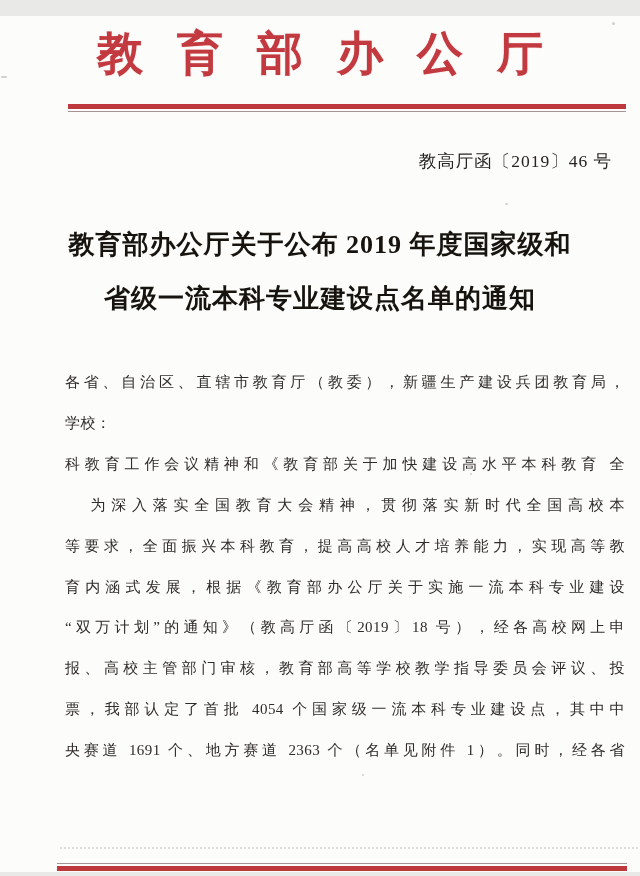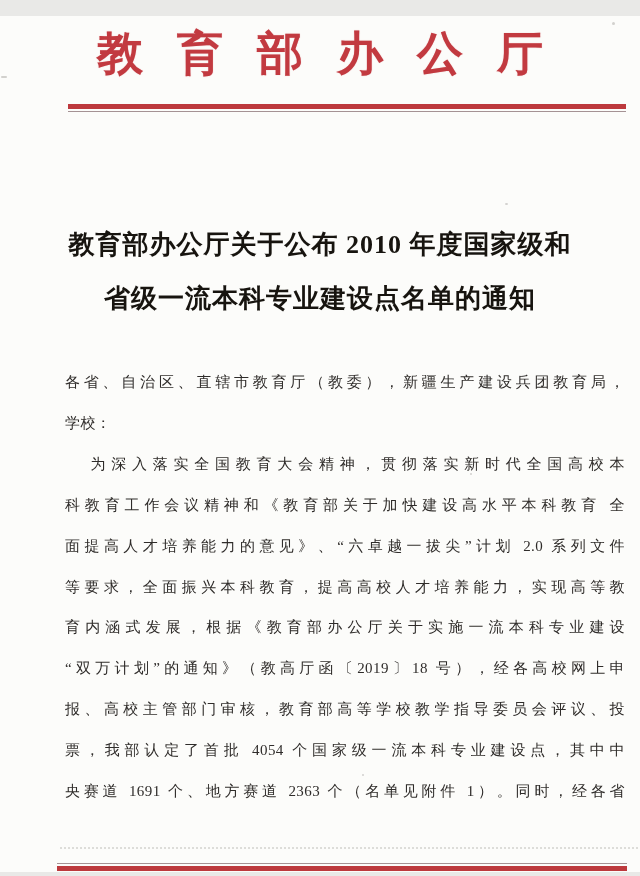--- a/index.html
+++ b/index.html
@@ -78,32 +78,32 @@
 
 <div class="page">
 
   <h1 class="agency-title">教育部办公厅</h1>
 
   <div class="rule rule-top">
     <div class="thick"></div>
     <div class="thin"></div>
   </div>
 
+  <div class="doc-number">教高厅函〔2019〕46 号</div>
 
   <div class="doc-title">
-    <div>教育部办公厅关于公布 2010 年度国家级和</div>
+    <div>教育部办公厅关于公布 2019 年度国家级和</div>
     <div>省级一流本科专业建设点名单的通知</div>
   </div>
 
   <div class="doc-body">
     <div class="bline">各省、自治区、直辖市教育厅（教委），新疆生产建设兵团教育局，</div>
     <div class="bline short">学校：</div>
+    <div class="bline">科教育工作会议精神和《教育部关于加快建设高水平本科教育 全</div>
     <div class="bline indent">为深入落实全国教育大会精神，贯彻落实新时代全国高校本</div>
-    <div class="bline">科教育工作会议精神和《教育部关于加快建设高水平本科教育 全</div>
-    <div class="bline">面提高人才培养能力的意见》、“六卓越一拔尖”计划 2.0 系列文件</div>
     <div class="bline">等要求，全面振兴本科教育，提高高校人才培养能力，实现高等教</div>
     <div class="bline">育内涵式发展，根据《教育部办公厅关于实施一流本科专业建设</div>
     <div class="bline">“双万计划”的通知》（教高厅函〔2019〕18 号），经各高校网上申</div>
     <div class="bline">报、高校主管部门审核，教育部高等学校教学指导委员会评议、投</div>
     <div class="bline">票，我部认定了首批 4054 个国家级一流本科专业建设点，其中中</div>
     <div class="bline">央赛道 1691 个、地方赛道 2363 个（名单见附件 1）。同时，经各省</div>
   </div>
 
   <div class="ghost-line"></div>
 

